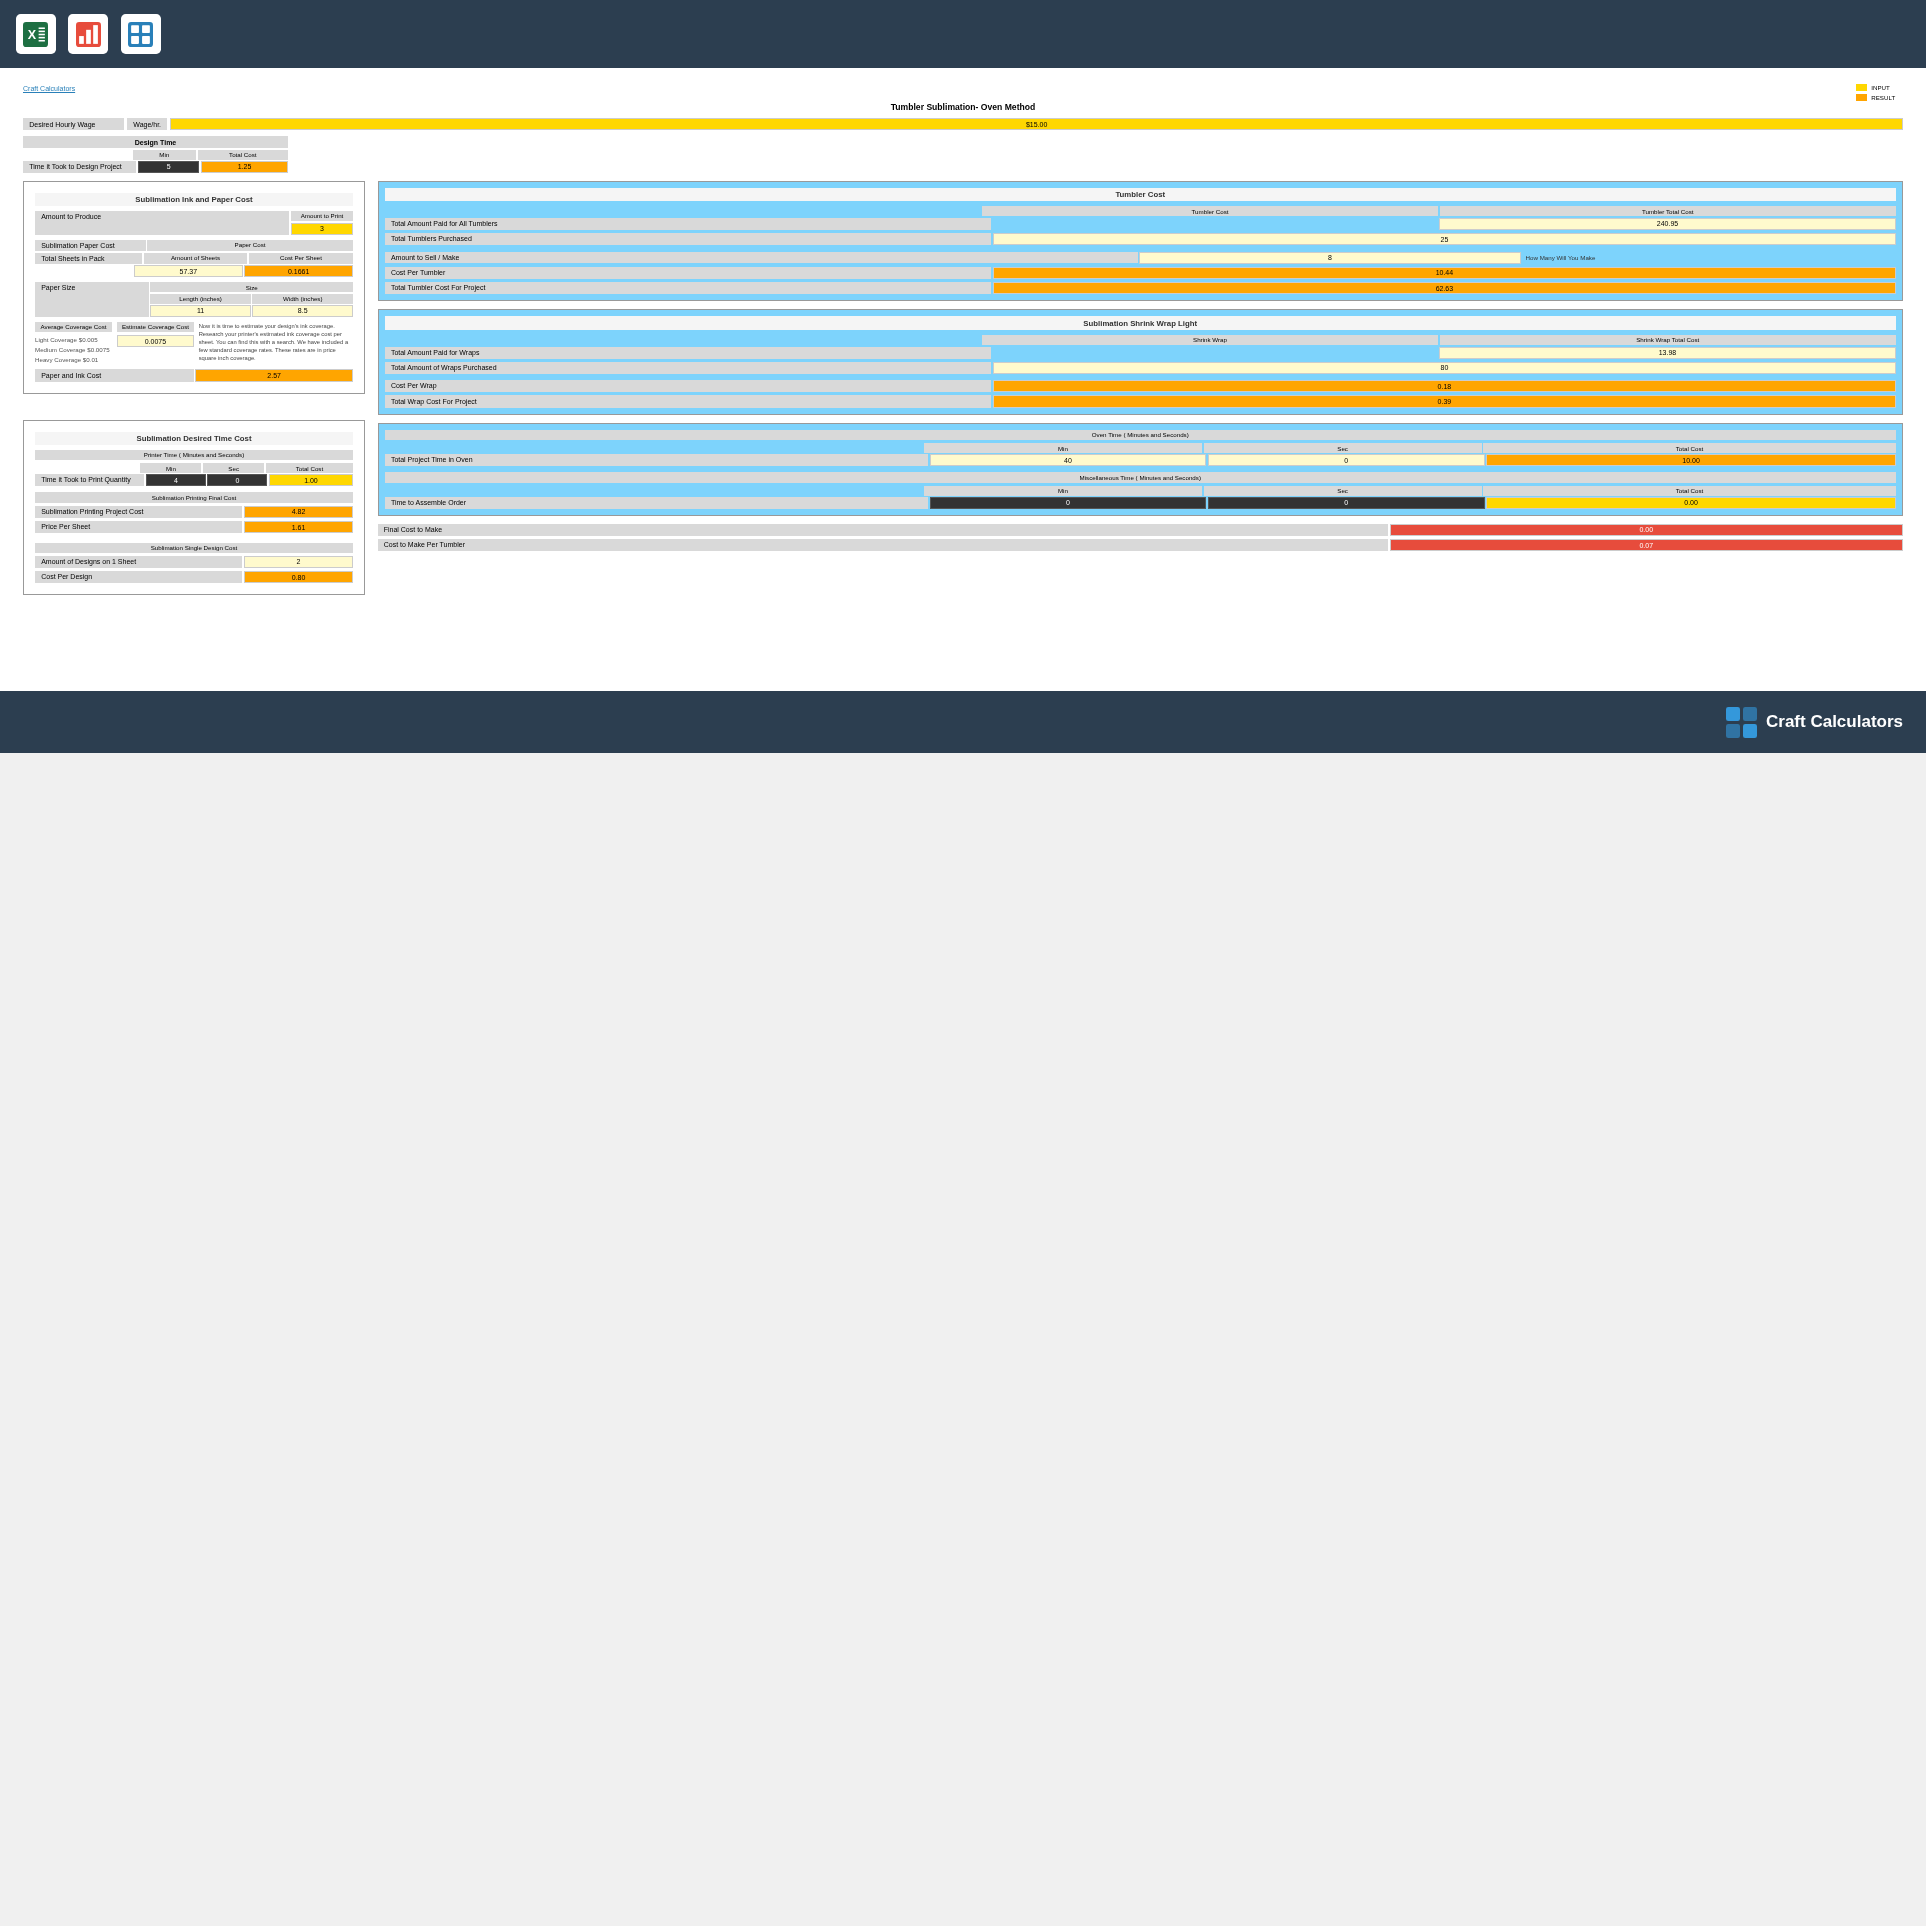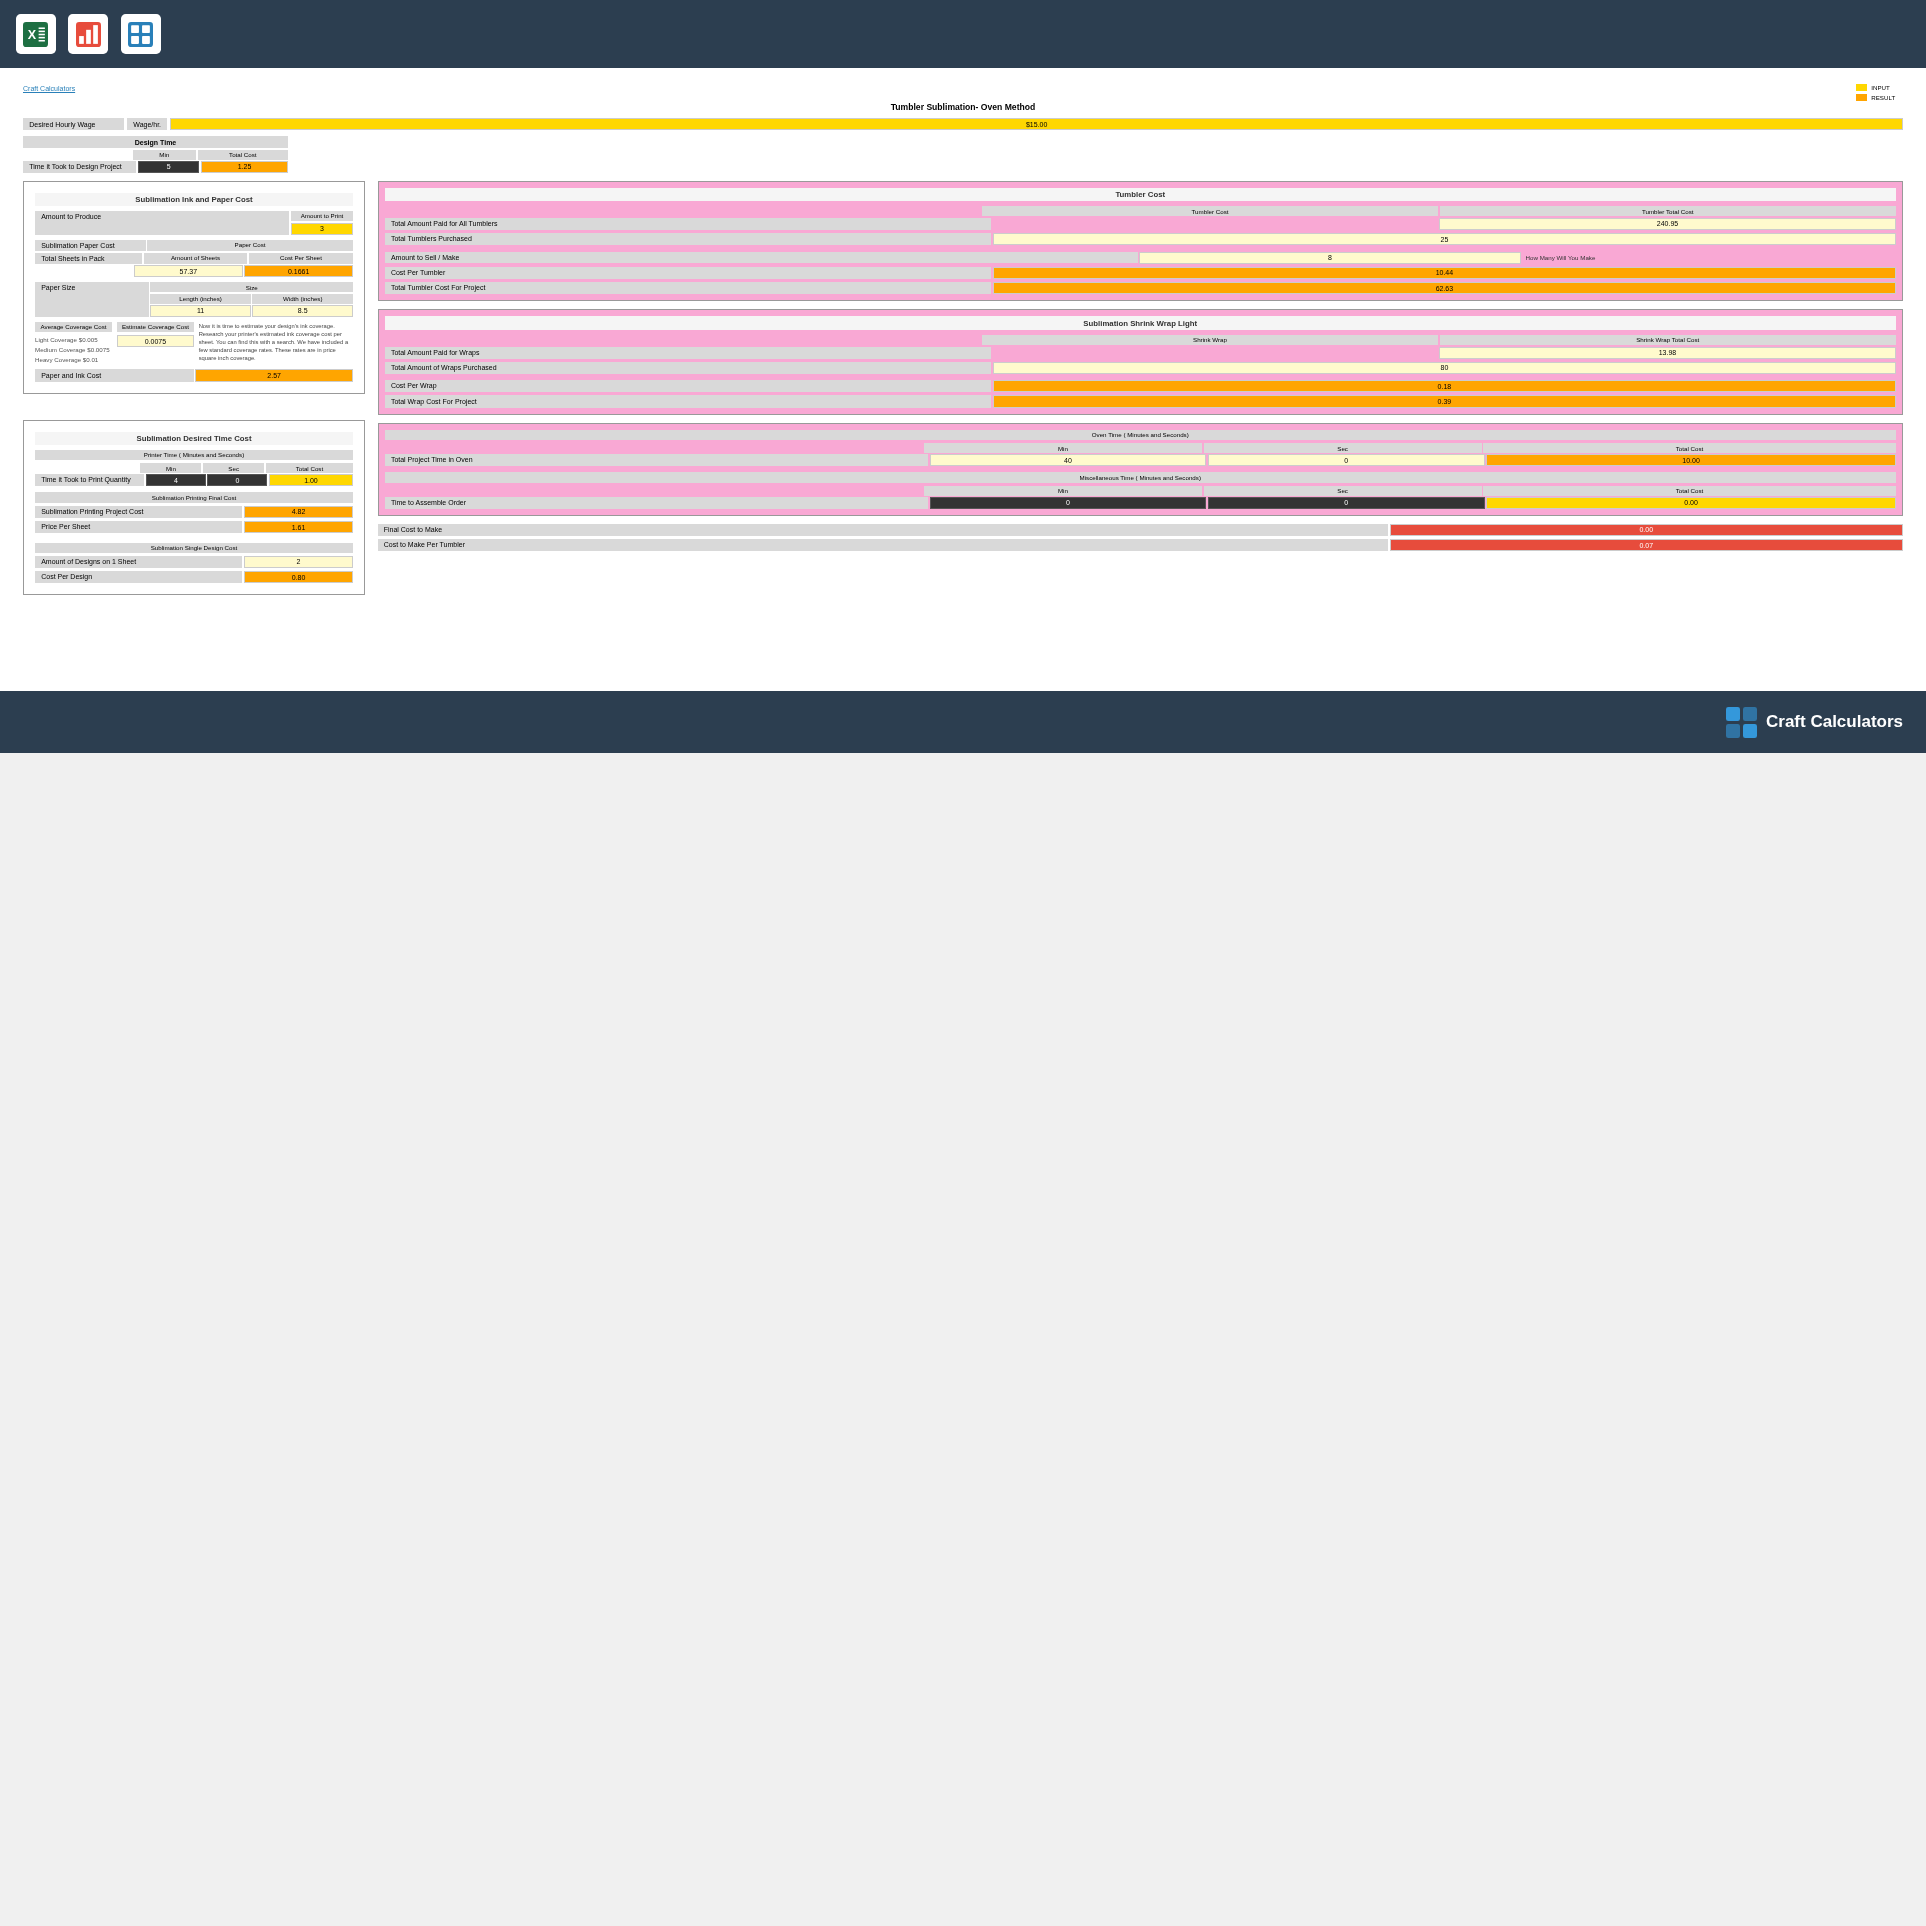--- a/index.html
+++ b/index.html
@@ -154,21 +154,21 @@
       background: #d9d9d9;
       padding: 2.3px 6.2px;
       font-size: 7px;
       min-width: 93px;
     }
 
     .right-box {
       border: 0.8px solid #999;
       padding: 6.2px;
       margin-bottom: 7.8px;
-      background: #f9a8d4;
+      background: #7dd3fc;
     }
   </style>
 </head>
 <body>
 
 <div class="top-bar">
   <div class="top-icon excel">
     <svg width="25" height="25" viewBox="0 0 32 32" style="font-size:22px">
       <rect width="32" height="32" fill="#1d6f42" rx="4"></rect>
       <text x="6" y="22" font-size="16" font-weight="bold" fill="white">X</text>

